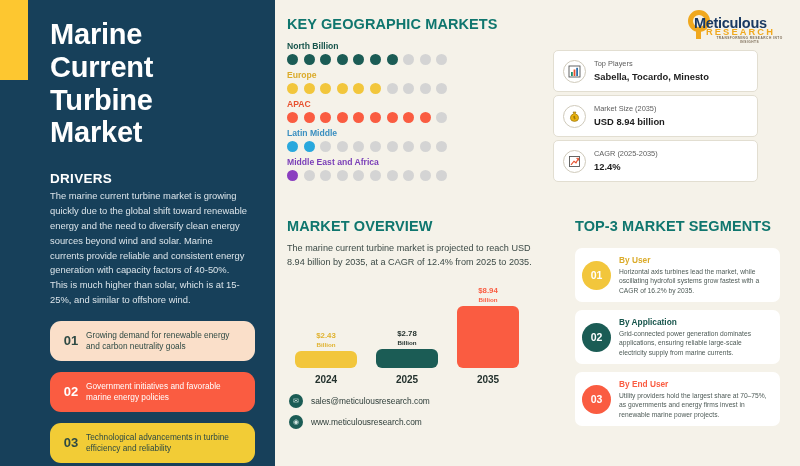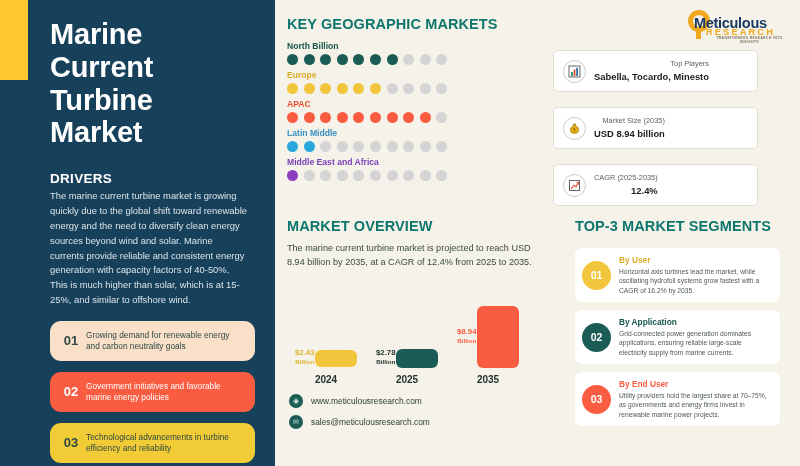--- a/index.html
+++ b/index.html
@@ -81,39 +81,39 @@
   .geo { position:absolute; left:12px; top:16px; width:265px; }
   .geo-rows { margin-top:9px; }
   .geo-row { margin-bottom:5.5px; }
   .geo-label { font-size:8.6px; font-weight:bold; margin-bottom:2.5px; }
   .dots { display:flex; gap:5.6px; }
   .dot { width:11px; height:11px; border-radius:50%; background:#d4d4d4; }
 
   
   .info-cards {
     position:absolute; left:278px; top:50px; width:205px;
-    display:flex; flex-direction:column; gap:15px;text-align:right;
+    display:flex; flex-direction:column; gap:3px;
   }
   .info-card {
     background:#ffffff; border:1px solid #e2ded1; border-radius:5px;
     height:42px; display:flex; align-items:center; padding:0 9px;
   }
   .ic-circle {
     width:23px; height:23px; border-radius:50%; border:1px solid #cfcabb;
     flex:0 0 23px; display:flex; align-items:center; justify-content:center;
     margin-right:8px; background:#fff;
   }
   .ic-label { font-size:7.4px; color:#5d5d5d; line-height:1.2; }
   .ic-value { font-size:9.4px; font-weight:bold; color:#1d1d1d; margin-top:2.5px; }
 
   
   .overview { position:absolute; left:12px; top:218px; width:272px; }
   .ov-text { font-size:9.1px; color:#3c4a46; line-height:1.55; margin-top:7px; max-width:252px; }
   .chart { margin-top:11px; height:88px; display:flex; align-items:flex-end; gap:19px; padding-left:8px; }
-  .bar-col { width:62px; display:flex; flex-direction:row; align-items:center; justify-content:flex-end; }
+  .bar-col { width:62px; display:flex; flex-direction:column; align-items:center; justify-content:flex-end; }
   .bar-lbl { font-size:7.8px; font-weight:bold; text-align:center; line-height:1.15; margin-bottom:3px; }
   .bar-lbl small { display:block; font-size:6.2px; font-weight:bold; }
   .bar { width:62px; border-radius:6px; }
   .bar-years { display:flex; gap:19px; padding-left:8px; margin-top:6px; }
   .bar-year { width:62px; text-align:center; font-size:10px; font-weight:bold; color:#24322e; }
 
   
   .contact { position:absolute; left:14px; top:394px; }
   .contact-row { display:flex; align-items:center; margin-bottom:7px; }
   .c-icon {
@@ -333,26 +333,26 @@
       </div>
       <div class="bar-years">
         <div class="bar-year">2024</div>
         <div class="bar-year">2025</div>
         <div class="bar-year">2035</div>
       </div>
     </div>
 
     <div class="contact">
       <div class="contact-row">
+        <div class="c-icon">✉</div>
+        <div class="c-text">sales@meticulousresearch.com</div>
+      </div>
+      <div class="contact-row">
         <div class="c-icon">◉</div>
         <div class="c-text">www.meticulousresearch.com</div>
-      </div>
-      <div class="contact-row">
-        <div class="c-icon">✉</div>
-        <div class="c-text">sales@meticulousresearch.com</div>
       </div>
     </div>
 
     <div class="segments">
       <div class="sec-title">TOP-3 MARKET SEGMENTS</div>
       <div class="seg-list">
         <div class="seg-card">
           <div class="seg-circle" style="background:#f2c63c">01</div>
           <div>
             <div class="seg-title" style="color:#dbab2a">By User</div>

